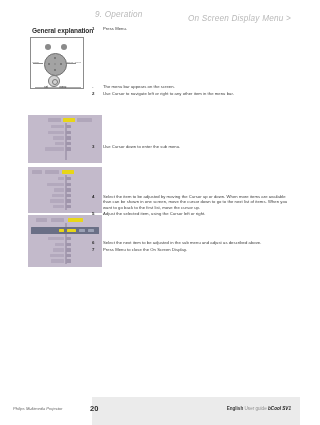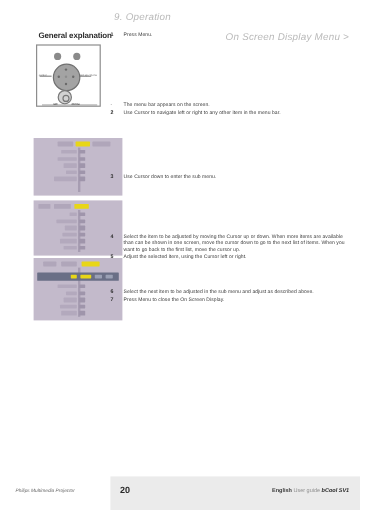--- a/index.html
+++ b/index.html
@@ -30,21 +30,21 @@
     top: 0;
     font-size: 8.2px;
     font-style: italic;
     color: #b9b9b9;
     letter-spacing: 0.2px;
     white-space: nowrap;
   }
   .header .section {
     position: absolute;
     left: 188px;
-    top: 16px;
+    top: 4px;
     font-size: 8.2px;
     font-style: italic;
     color: #b9b9b9;
     letter-spacing: 0.2px;
     white-space: nowrap;
   }
 
   
   .left-col {
     position: absolute;
@@ -288,21 +288,21 @@
     position: absolute;
     left: 13px;
     top: 9px;
     font-size: 4px;
     font-style: italic;
     color: #676767;
     white-space: nowrap;
   }
   .footer .pageno {
     position: absolute;
-    left: 100px;
+    left: 90px;
     top: 6.5px;
     font-size: 7.5px;
     font-weight: bold;
     color: #2b2b2b;
   }
   .footer .right {
     position: absolute;
     right: 9px;
     top: 8.5px;
     font-size: 4.6px;

